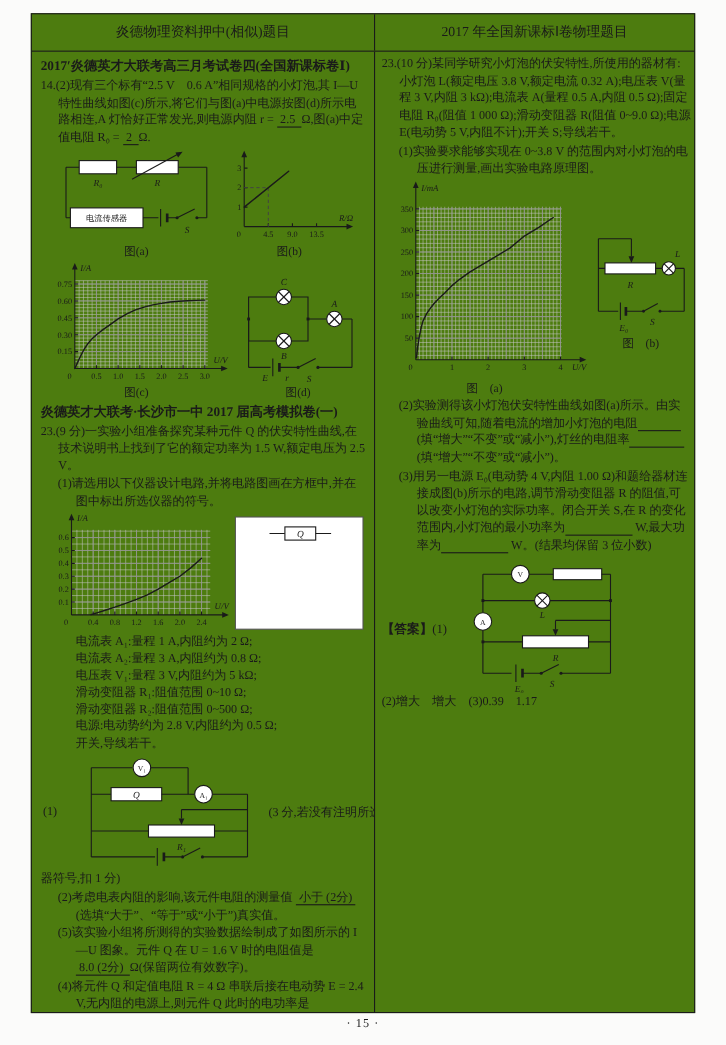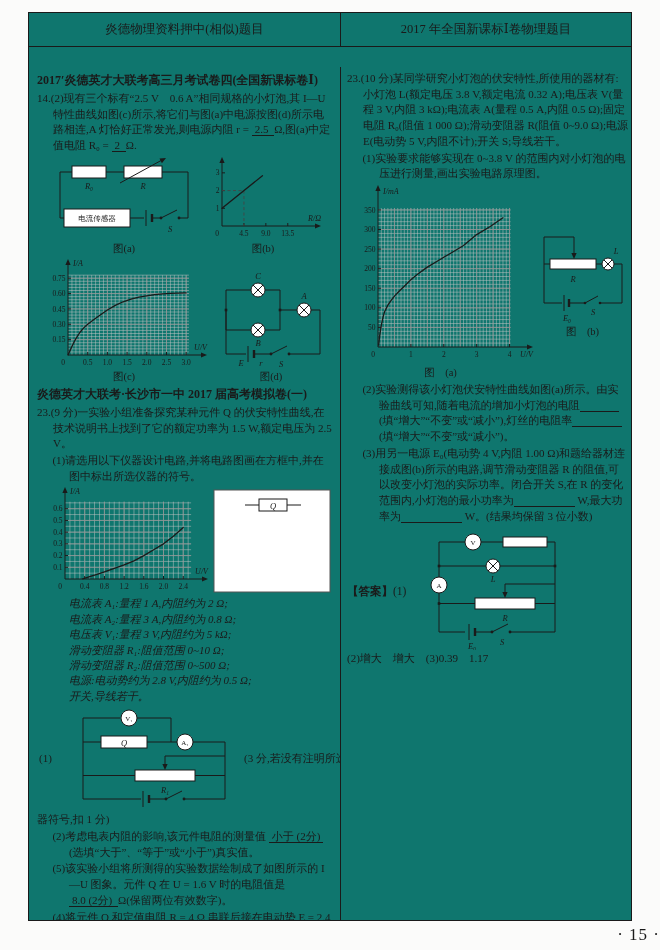--- a/index.html
+++ b/index.html
@@ -1,29 +1,29 @@
 <!DOCTYPE html>
 <html><head>
 <meta charset="utf-8">
 <style>
   html,body{margin:0;padding:0;}
   body{width:660px;height:950px;background:#fbfbfa;font-family:"Liberation Serif","DejaVu Serif",serif;color:#1a1a1a;position:relative;}
-  .frame{position:absolute;left:28px;top:12px;width:604px;height:909px;border:1.5px solid #1a1a1a;display:flex;flex-direction:column;background:#0f766e;box-sizing:border-box;}
+  .frame{position:absolute;left:28px;top:12px;width:604px;height:909px;border:1.5px solid #1a1a1a;display:flex;flex-direction:column;background:#4d7c0f;box-sizing:border-box;}
   .hdr{display:flex;height:33px;border-bottom:1.5px solid #1a1a1a;flex:0 0 auto;}
   .hcell{display:flex;align-items:center;justify-content:center;font-size:12.5px;}
   .hl{width:312px;border-right:1.5px solid #1a1a1a;box-sizing:border-box;}
-  .hr{flex:1;}
-  .cols{flex:1;display:flex;min-height:0;margin-top:20px;}
+  .hr{flex:1;font-family:Liberation Serif, serif;}
+  .cols{flex:1;display:flex;min-height:0;}
   .coll{width:312px;border-right:1.5px solid #1a1a1a;box-sizing:border-box;padding:4px 7px 2px 8px;overflow:hidden;}
   .colr{flex:1;padding:4px 3px 2px 6px;overflow:hidden;}
   .h3{font-weight:bold;font-size:12px;margin:1px 0 2px;}
   .para{font-size:11px;line-height:1.43;margin:0 0 1px;}
   .hang{padding-left:1.45em;text-indent:-1.45em;}
   .sub{margin-left:1.4em;padding-left:1.5em;text-indent:-1.5em;}
-  .instr{margin-left:2.9em;font-size:11px;line-height:1.4;font-style:italic;}
+  .instr{margin-left:2.9em;font-size:11px;line-height:1.4;}
   .fill{border-bottom:1px solid #1a1a1a;padding:0 3px;white-space:nowrap;}
   .figrow{display:flex;align-items:flex-end;justify-content:center;gap:4px;margin:2px 0;}
   .figrow.top{align-items:flex-start;}
   .figrow.mid{align-items:center;}
   .fig{text-align:center;}
   .cap{font-size:10.5px;text-align:center;margin-top:0;}
   svg{display:block;margin:0 auto;}
   .cir line,.cir polyline{stroke:#1a1a1a;stroke-width:1;fill:none;}
   .cir rect{fill:#fff;stroke:#1a1a1a;stroke-width:1;}
   .cir rect.nd{fill:#1a1a1a;stroke:none;}
@@ -33,21 +33,21 @@
   .cir polygon{fill:#1a1a1a;stroke:none;}
   .cir text{font-size:8.5px;font-style:italic;fill:#1a1a1a;font-family:inherit;}
   .cir text.cn{font-style:normal;font-size:7.5px;}
   .cir text.mt{font-style:normal;font-size:7px;text-anchor:middle;}
   .ansrow{display:flex;align-items:center;margin:2px 0;}
   .marker{width:30px;font-size:11px;flex:0 0 auto;padding-left:2px;}
   .note{font-size:11px;white-space:nowrap;margin-left:3px;}
   .ansrowR{display:flex;margin:3px 0 1px;}
   .anshead{font-size:11.5px;flex:0 0 auto;width:72px;margin-top:56px;}
   .anshead b{font-weight:bold;}
-  .pgnum{position:absolute;left:0;right:0;top:925px;text-align:right;font-size:17px;letter-spacing:1px;}
+  .pgnum{position:absolute;left:0;right:0;top:925px;text-align:center;font-size:11px;letter-spacing:1px;}
   .chart text{font-family:inherit;}
 </style>
 </head>
 <body>
 
 <div class="frame">
   <div class="hdr">
     <div class="hcell hl">炎德物理资料押中(相似)题目</div>
     <div class="hcell hr">2017 年全国新课标Ⅰ卷物理题目</div>
   </div>

